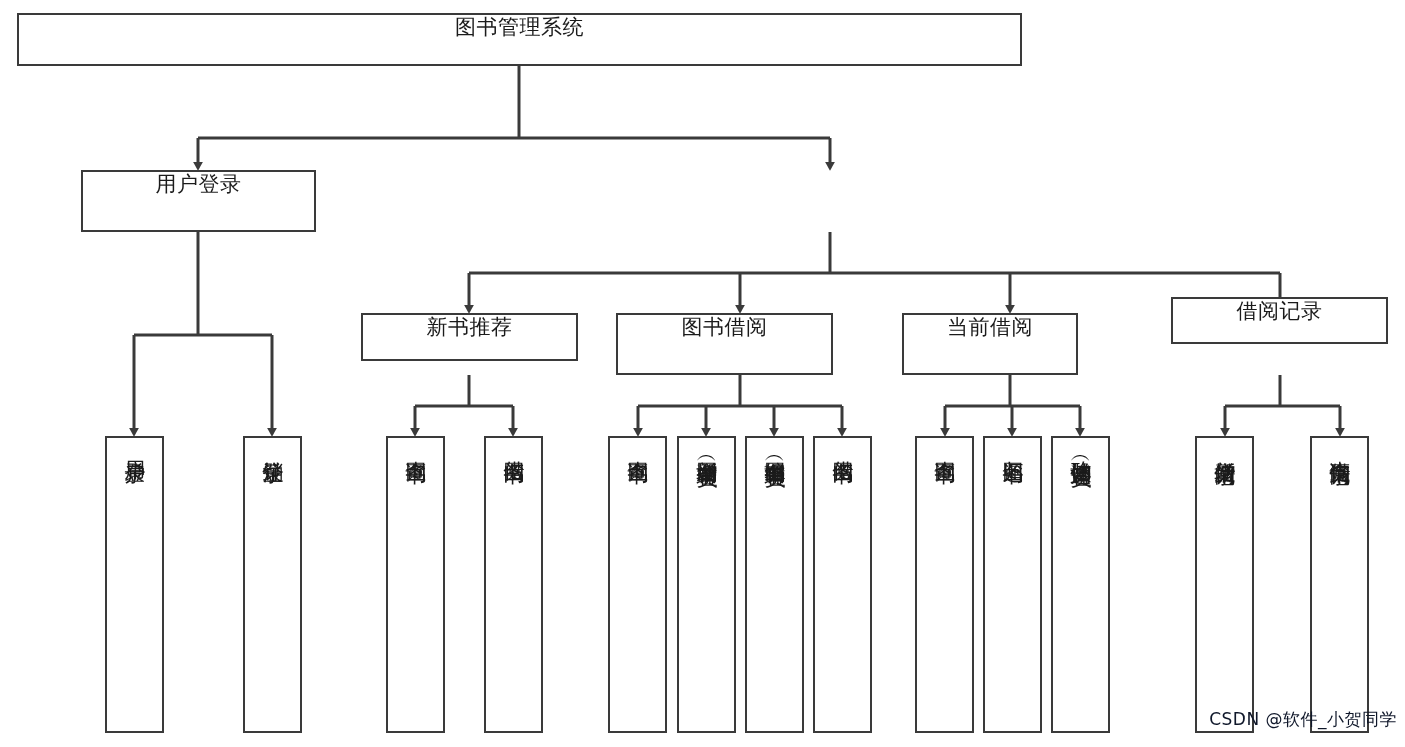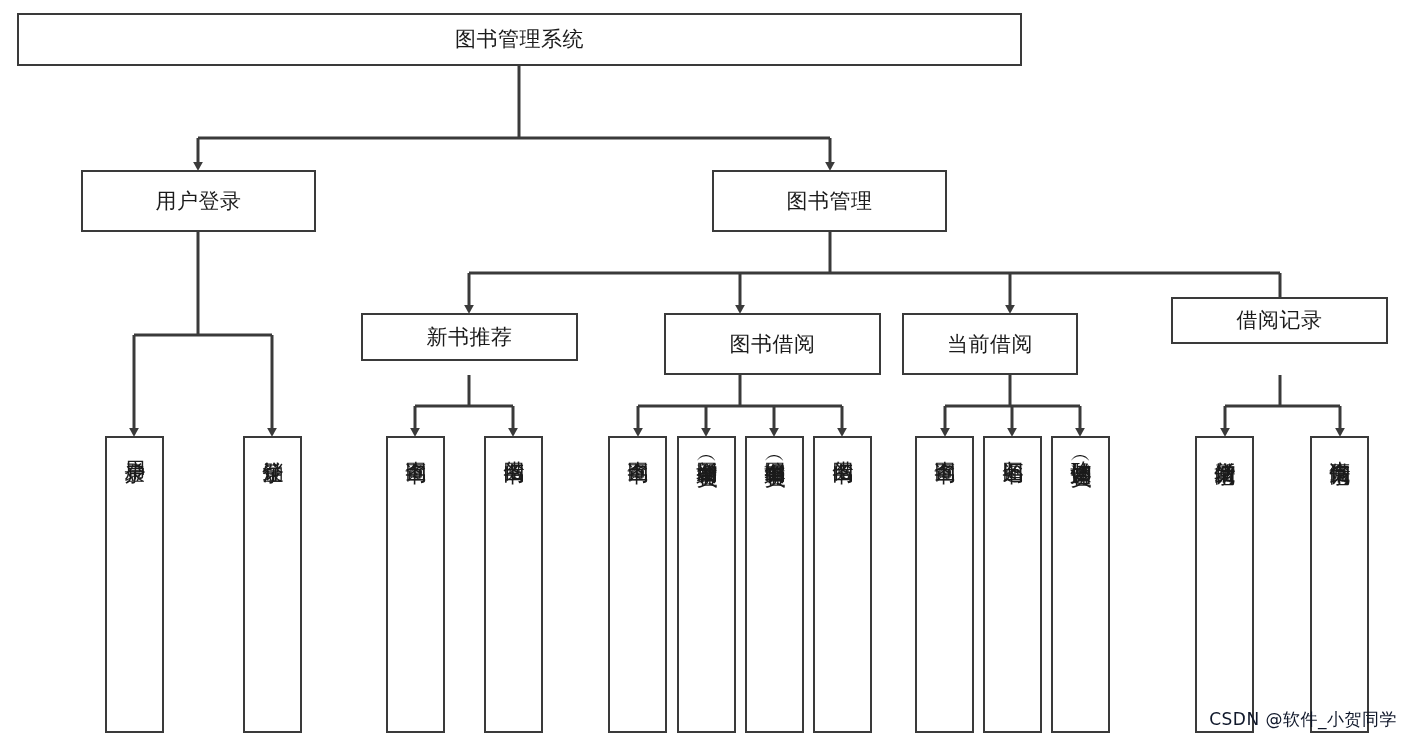--- a/index.html
+++ b/index.html
@@ -25,21 +25,20 @@
     width: 1405px;
     height: 747px;
     pointer-events: none;
   }
   .node {
     position: absolute;
     box-sizing: border-box;
     background: #ffffff;
     border: 2px solid #3a3a3a;
     display: flex;
-    align-items: center;
     justify-content: center;
     color: #1b1b1b;
   }
   .node-label {
     display: block;
     text-align: center;
     line-height: 1.18;
     letter-spacing: 0.5px;
   }
   .node.horizontal .node-label {
@@ -125,29 +124,26 @@
   </svg>
 
   <div class="node horizontal" style="left:17px; top:13px; width:1005px; height:53px;">
     <span class="node-label">图书管理系统</span>
   </div>
 
   <div class="node horizontal" style="left:81px; top:170px; width:235px; height:62px;">
     <span class="node-label">用户登录</span>
   </div>
 
-  <div class="node horizontal" style="left:712px; top:170px; width:235px; height:62px;">
-    <span class="node-label">图书管理</span>
-  </div>
 
   <div class="node horizontal" style="left:361px; top:313px; width:217px; height:48px;">
     <span class="node-label">新书推荐</span>
   </div>
 
-  <div class="node horizontal" style="left:664px; top:313px; width:217px; height:62px;">
+  <div class="node horizontal" style="left:616px; top:313px; width:217px; height:62px;">
     <span class="node-label">图书借阅</span>
   </div>
 
   <div class="node horizontal" style="left:902px; top:313px; width:176px; height:62px;">
     <span class="node-label">当前借阅</span>
   </div>
 
   <div class="node horizontal" style="left:1171px; top:297px; width:217px; height:47px;">
     <span class="node-label">借阅记录</span>
   </div>

